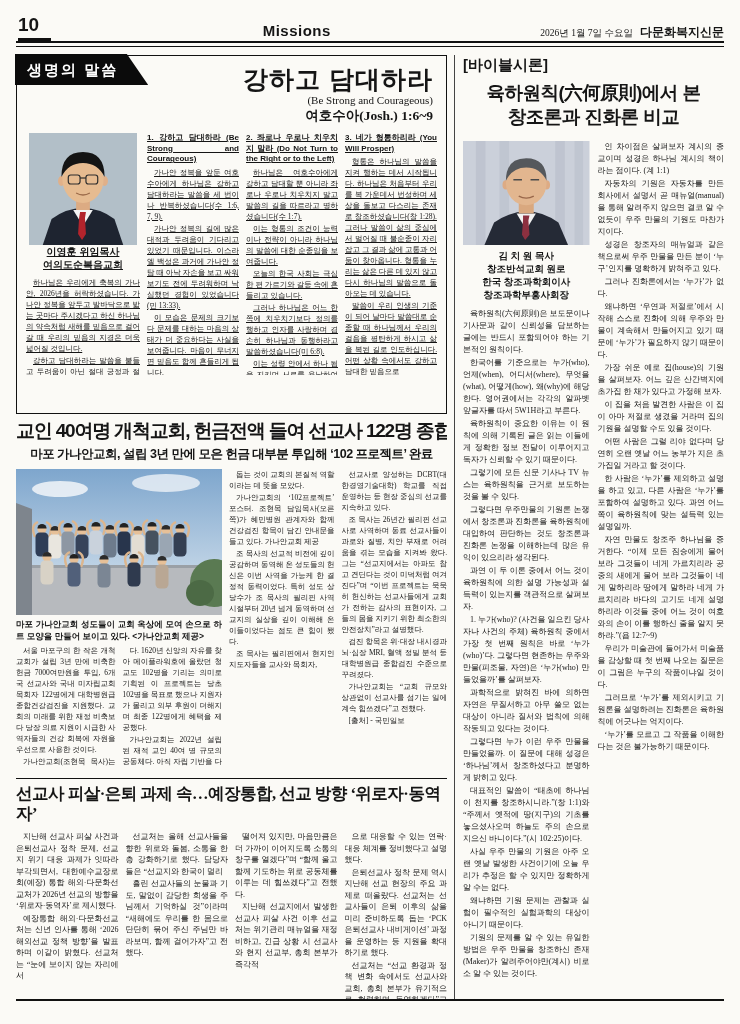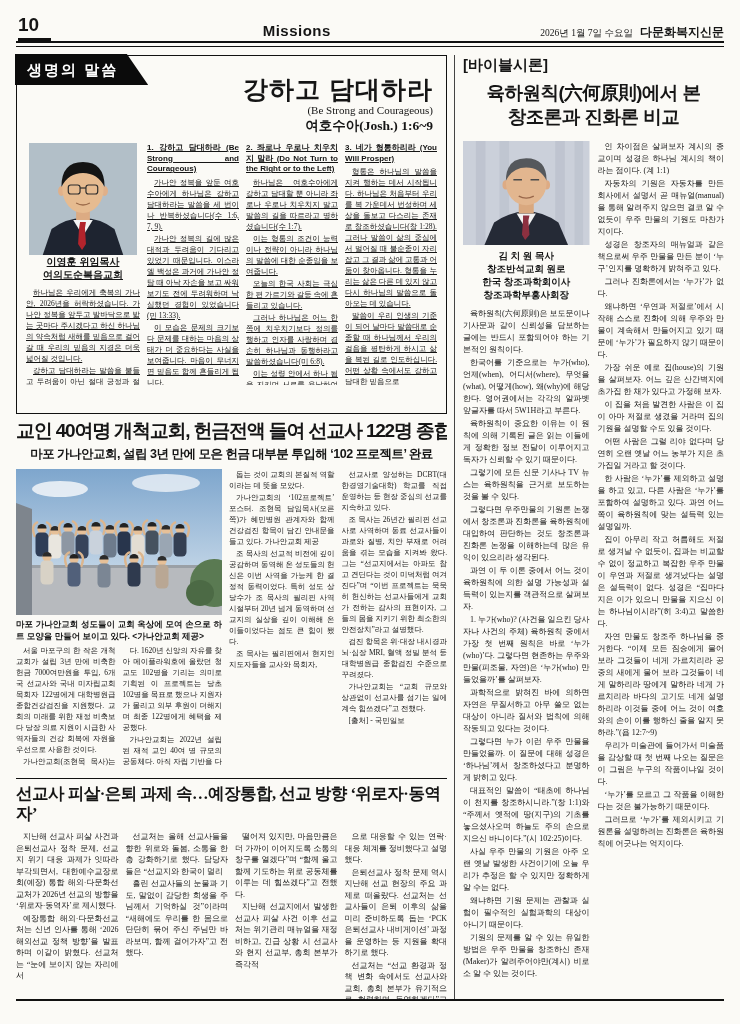--- a/index.html
+++ b/index.html
@@ -11,21 +11,21 @@
   .sectionname{font:bold 15px/1 "Liberation Sans",sans-serif;letter-spacing:.5px;}
   .dateline{font:9.5px/1 "Liberation Serif",serif;white-space:nowrap;}
   .papername{font:bold 12px/1 "Liberation Sans",sans-serif;margin-left:7px;text-align:right;}
   .mrule{border-top:2px solid #111;border-bottom:1px solid #111;height:3px;margin-top:3px;}
   
   .content{display:flex;margin-top:8px;height:946px;border-bottom:2px solid #111;box-sizing:border-box;}
   .col-left{width:438px;padding-right:7px;display:flex;flex-direction:column;box-sizing:border-box;}
   .col-right{flex:1;border-left:1px solid #444;padding-left:8px;overflow:hidden;}
   p{margin:0 0 1px;text-indent:7px;}
   
-  .sermon-box{border:1.5px solid #111;height:429px;position:relative;padding:20px 9px;box-sizing:border-box;}
+  .sermon-box{border:1.5px solid #111;height:429px;position:relative;padding:10px 9px;box-sizing:border-box;}
   .badge{position:absolute;top:-2px;left:-2px;background:#0b0b0b;color:#fff;
          font:bold 15px/1 "Liberation Sans",sans-serif;padding:8px 30px 8px 12px;letter-spacing:2px;
          clip-path:polygon(0 0,84% 0,100% 100%,0 100%);}
   .sermon-head{text-align:right;padding-right:4px;}
   .s-title{font:bold 25px/1.1 "Liberation Sans",sans-serif;letter-spacing:1px;}
   .s-en{font:11px/1.25 "Liberation Serif",serif;}
   .s-scripture{font:bold 13.5px/1.4 "Liberation Serif",serif;}
   .sermon-cols{display:flex;gap:7px;margin-top:7px;height:242px;overflow:hidden;
                font-size:7.5px;line-height:11px;text-align:justify;}
   .scol{flex:1;overflow:hidden;text-decoration:underline;}
@@ -293,23 +293,22 @@
         <div class="bcol">
             <p>인 차이점은 살펴보자 계시의 종교이며 성경은 하나님 계시의 책이라는 점이다. (계 1:1)</p>
             <p>자동차의 기원은 자동차를 만든 회사에서 설명서 곧 매뉴얼(manual)을 통해 알려주지 않으면 결코 알 수 없듯이 우주 만물의 기원도 마찬가지이다.</p>
             <p>성경은 창조자의 매뉴얼과 같은 책으로써 우주 만물을 만든 분이 ‘누구’인지를 명확하게 밝혀주고 있다.</p>
             <p>그러나 진화론에서는 ‘누가’가 없다.</p>
             <p>왜냐하면 ‘우연과 저절로’에서 시작해 스스로 진화에 의해 우주와 만물이 계속해서 만들어지고 있기 때문에 ‘누가’가 필요하지 않기 때문이다.</p>
             <p>가장 쉬운 예로 집(house)의 기원을 살펴보자. 어느 깊은 산간벽지에 초가집 한 채가 있다고 가정해 보자.</p>
             <p>이 집을 처음 발견한 사람은 이 집이 아마 저절로 생겼을 거라며 집의 기원을 설명할 수도 있을 것이다.</p>
             <p>어떤 사람은 그럴 리야 없다며 당연히 오랜 옛날 어느 농부가 지은 초가집일 거라고 할 것이다.</p>
             <p>한 사람은 ‘누가’를 제외하고 설명을 하고 있고, 다른 사람은 ‘누가’를 포함하여 설명하고 있다. 과연 어느 쪽이 육하원칙에 맞는 설득력 있는 설명일까.</p>
-            <p>집이 아무리 작고 허름해도 저절로 생겨날 수 없듯이, 집과는 비교할 수 없이 정교하고 복잡한 우주 만물이 우연과 저절로 생겨났다는 설명은 설득력이 없다. 성경은 “집마다 지은 이가 있으니 만물을 지으신 이는 하나님이시라”(히 3:4)고 말씀한다.</p>
             <p>자연 만물도 창조주 하나님을 증거한다. “이제 모든 짐승에게 물어 보라 그것들이 네게 가르치리라 공중의 새에게 물어 보라 그것들이 네게 말하리라 땅에게 말하라 네게 가르치리라 바다의 고기도 네게 설명하리라 이것들 중에 어느 것이 여호와의 손이 이를 행하신 줄을 알지 못하랴.”(욥 12:7~9)</p>
             <p>우리가 미술관에 들어가서 미술품을 감상할 때 첫 번째 나오는 질문은 이 그림은 누구의 작품이냐일 것이다.</p>
+            <p>그러므로 ‘누가’를 제외시키고 기원론을 설명하려는 진화론은 육하원칙에 어긋나는 억지이다.</p>
             <p>‘누가’를 모르고 그 작품을 이해한다는 것은 불가능하기 때문이다.</p>
-            <p>그러므로 ‘누가’를 제외시키고 기원론을 설명하려는 진화론은 육하원칙에 어긋나는 억지이다.</p>
           </div>
       </div>
     </div>
 
   </div>
 </div>
 
 </body></html>

